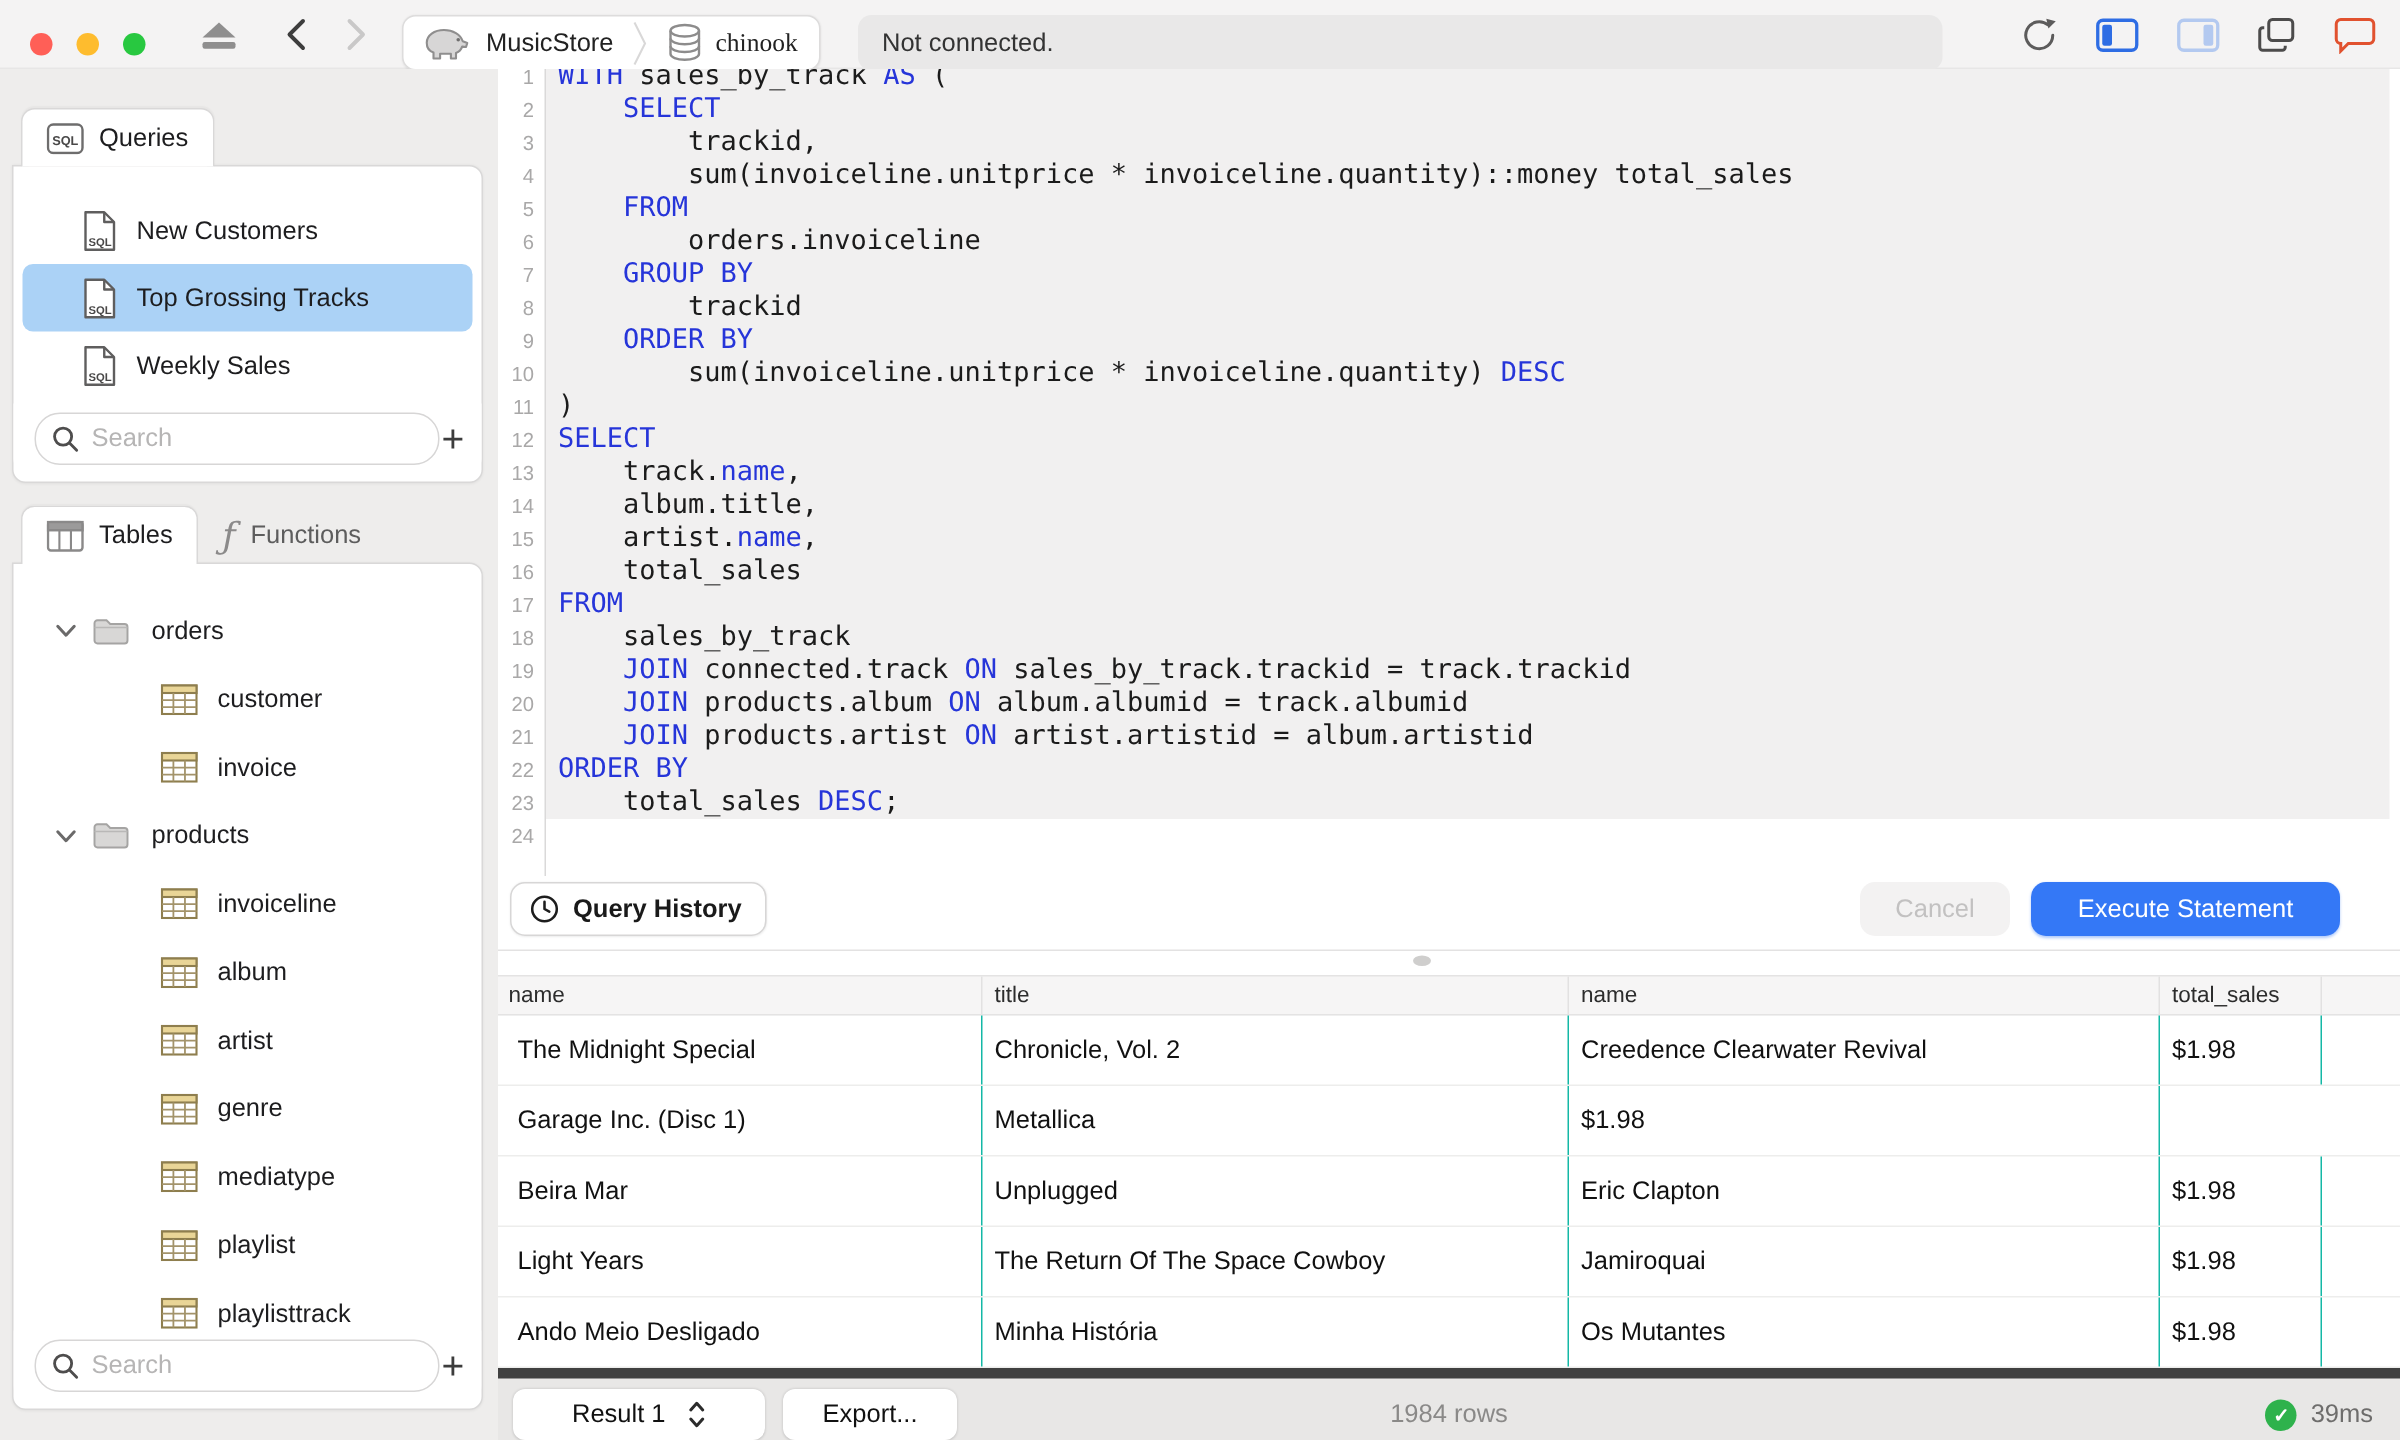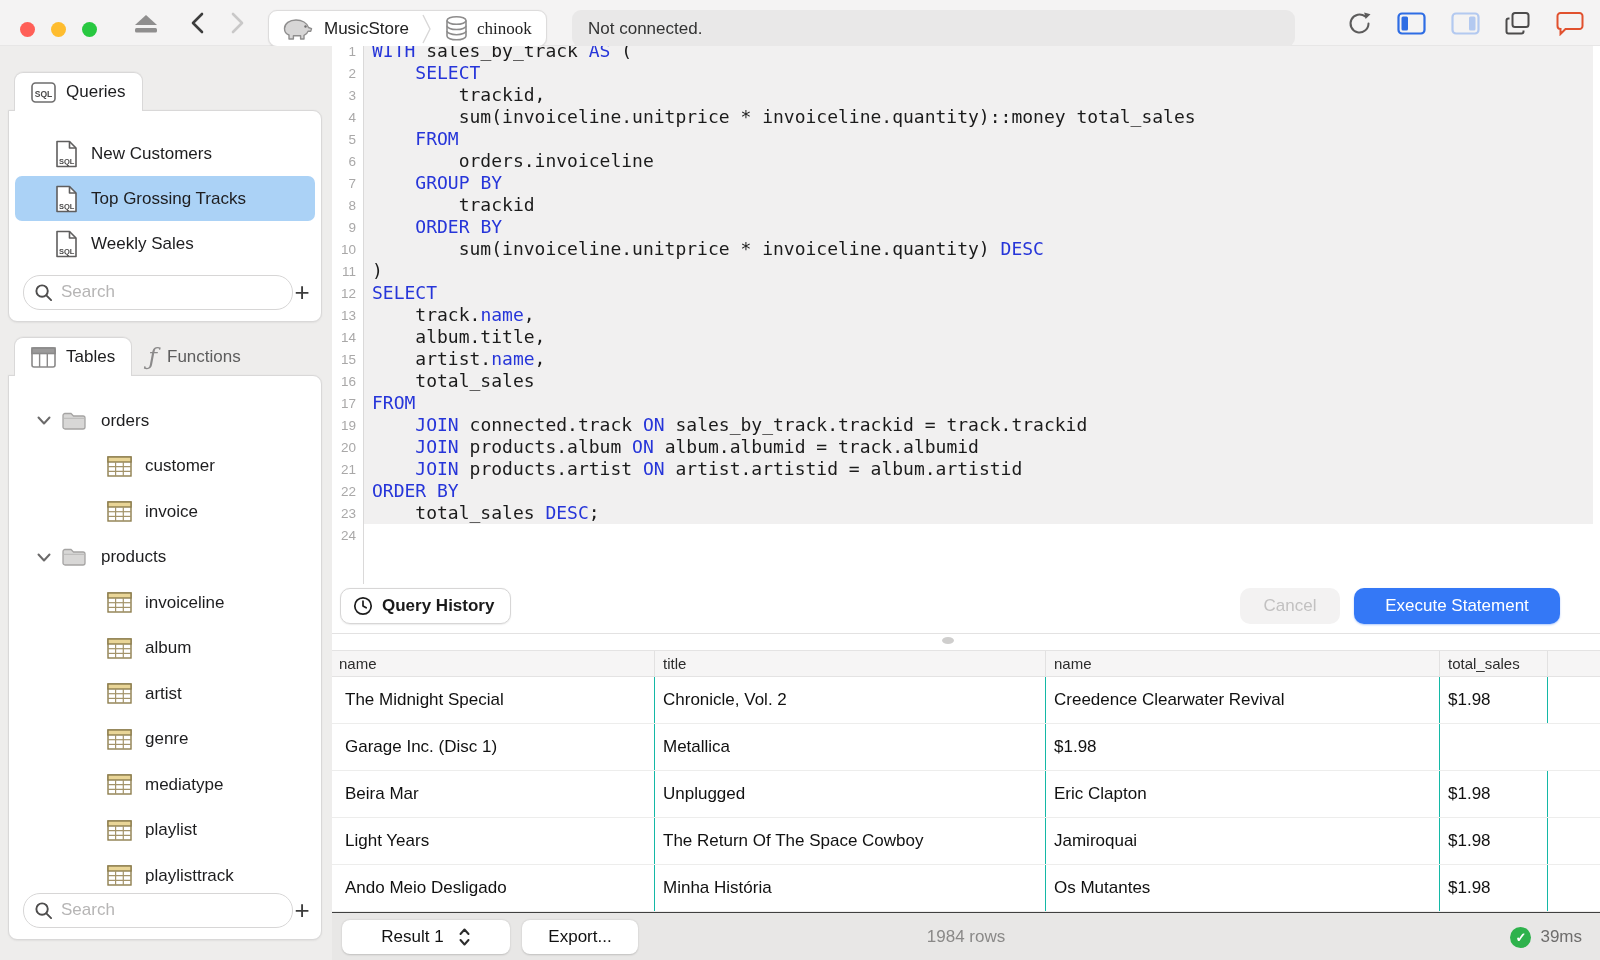--- a/index.html
+++ b/index.html
@@ -75,21 +75,21 @@
   .rheader{height:27px;background:#f6f5f5;border-top:1px solid #e4e3e3;border-bottom:1px solid #e4e3e3;}
   .hcell{font-size:15px;color:#2c2c2c;display:flex;align-items:center;padding-left:8px;border-right:1px solid #e2e1e1;}
   .hcell:first-child{padding-left:7px;}
   .hcell:last-child{border-right:none;}
   .rrow{height:47px;border-bottom:1px solid #ededec;}
   .rcell{font-size:17px;color:#111;display:flex;align-items:center;padding-left:8px;border-right:1px solid #14b8a6;white-space:nowrap;overflow:hidden;}
   .rcell:first-child{padding-left:13px;}
   .rcell:last-child{border-right:none;}
 
   
-  .statusbar{position:absolute;left:0;top:866px;width:1268px;height:48px;background:#e8e7e6;border-top:1px solid #404040;}
+  .statusbar{position:absolute;left:0;top:866px;width:1268px;height:48px;background:#e8e7e6;border-top:7px solid #404040;}
   .resultsel{position:absolute;left:10px;top:7px;width:168px;height:34px;background:#fff;border-radius:8px;box-shadow:0 .5px 2px rgba(0,0,0,.18);display:flex;align-items:center;justify-content:center;gap:14px;font-size:17px;color:#111;}
   .exportbtn{position:absolute;left:190px;top:7px;width:116px;height:34px;background:#fff;border-radius:8px;box-shadow:0 .5px 2px rgba(0,0,0,.18);display:flex;align-items:center;justify-content:center;font-size:17px;color:#111;}
   .rowcount{position:absolute;left:0;right:0;top:0;height:48px;display:flex;align-items:center;justify-content:center;font-size:17px;color:#8a8988;}
   .timing{position:absolute;right:18px;top:0;height:48px;display:flex;align-items:center;gap:9px;font-size:17px;color:#6e6d6c;}
   .checkball{width:21px;height:21px;border-radius:50%;background:var(--green);color:#fff;display:flex;align-items:center;justify-content:center;font-size:13px;font-weight:bold;}
 
   svg{display:block;}
 </style>
 </head>
 <body>
@@ -472,20 +472,24 @@
           </div>
           <div class="code-row hl">
             <span class="ln">16</span>
             <span class="code"><span>    total_sales</span></span>
           </div>
           <div class="code-row hl">
             <span class="ln">17</span>
             <span class="code"><span class="kw">FROM</span></span>
           </div>
           <div class="code-row hl">
+            <span class="ln">18</span>
+            <span class="code"><span>    sales_by_track</span></span>
+          </div>
+          <div class="code-row hl">
             <span class="ln">19</span>
             <span class="code"><span>    </span><span class="kw">JOIN</span><span> connected.track </span><span class="kw">ON</span><span> sales_by_track.trackid = track.trackid</span></span>
           </div>
           <div class="code-row hl">
             <span class="ln">20</span>
             <span class="code"><span>    </span><span class="kw">JOIN</span><span> products.album </span><span class="kw">ON</span><span> album.albumid = track.albumid</span></span>
           </div>
           <div class="code-row hl">
             <span class="ln">21</span>
             <span class="code"><span>    </span><span class="kw">JOIN</span><span> products.artist </span><span class="kw">ON</span><span> artist.artistid = album.artistid</span></span>

